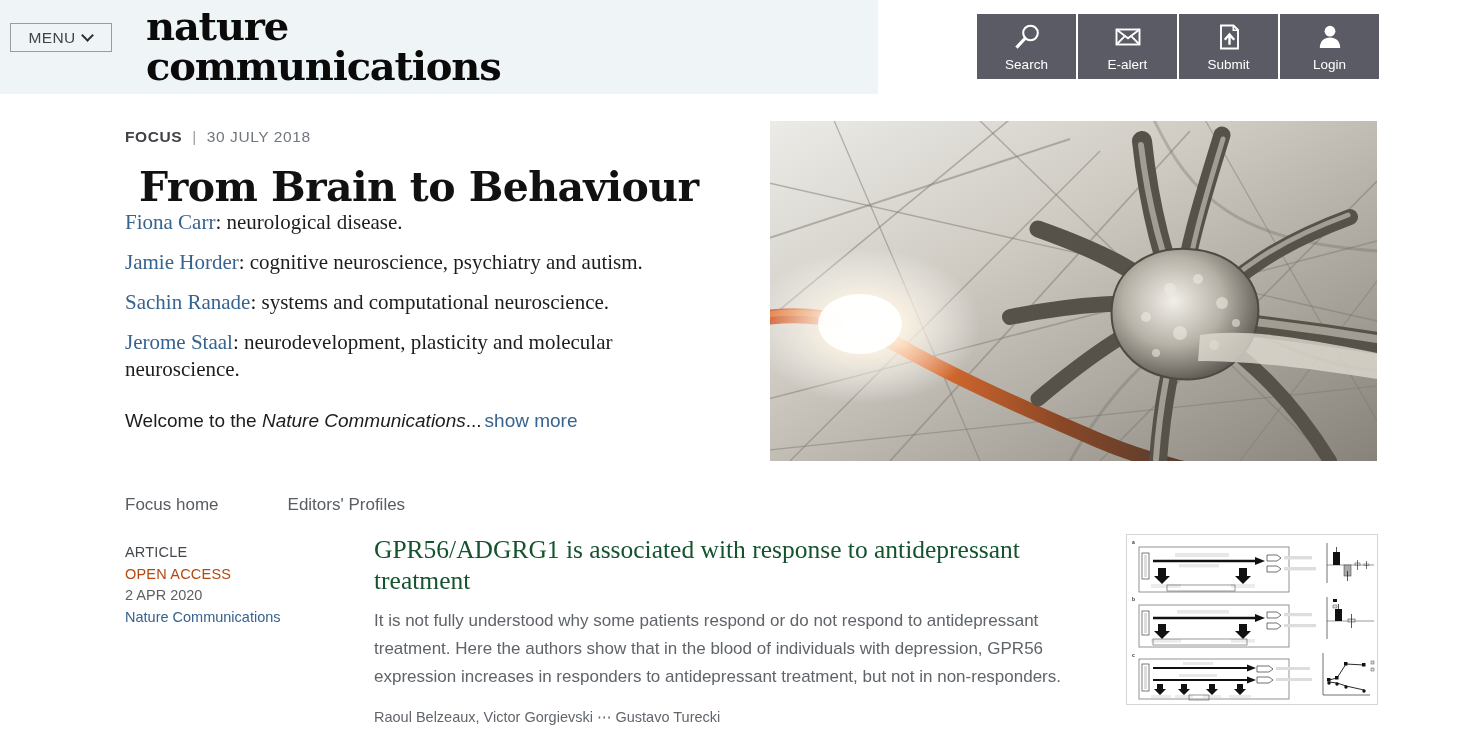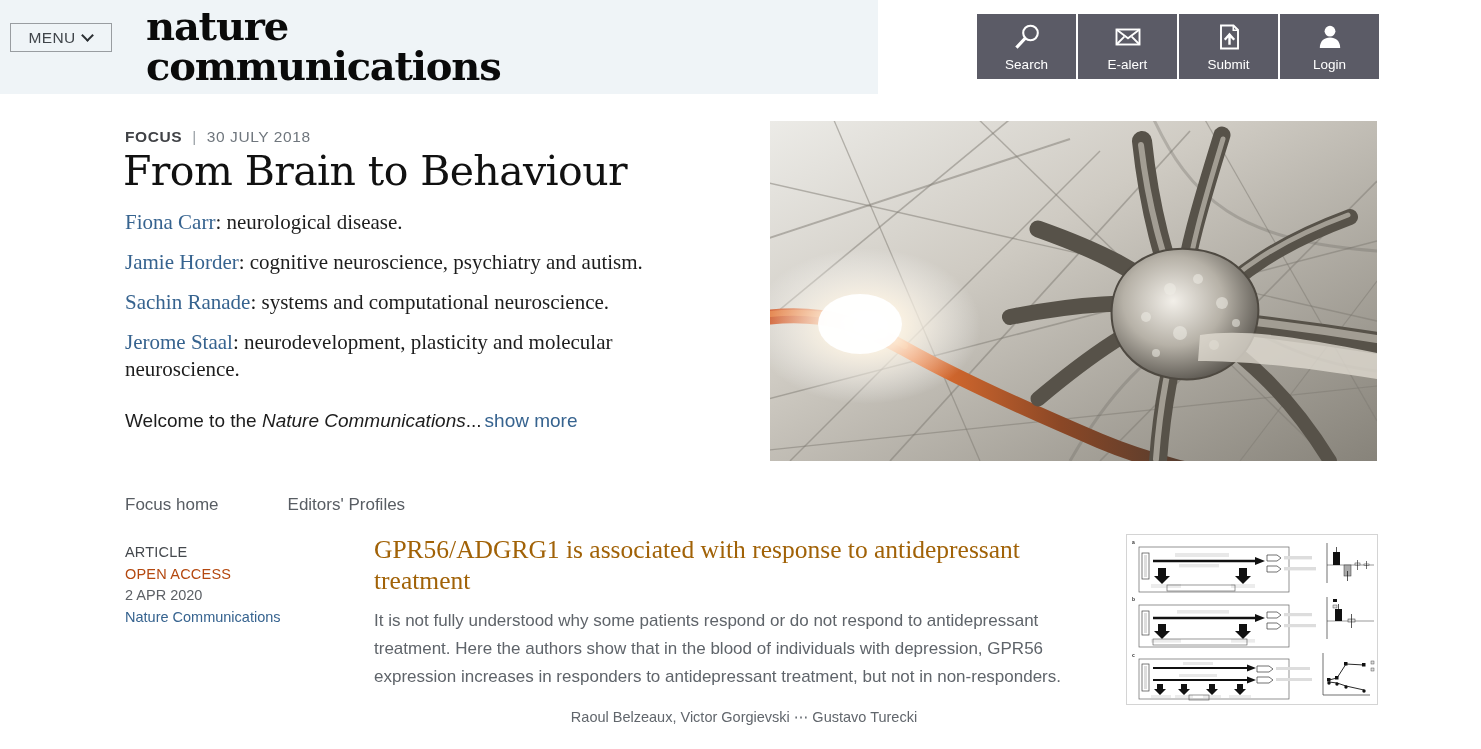--- a/index.html
+++ b/index.html
@@ -127,23 +127,23 @@
   #focus-kicker .k-sep {
     color: #9aa0a6;
     padding: 0 5px;
   }
   #focus-kicker .k-date {
     color: #6f767d;
   }
   #hero-title {
     position: absolute;
     left: 123px; top: 48px;
-    margin: 0;
+    margin: 16px;
     font-family: "DejaVu Serif", "Liberation Serif", serif;
-    font-weight: normal;
+    font-weight: bold;
     font-size: 41px;
     line-height: 52px;
     letter-spacing: -0.6px;
     color: #111111;
   }
   #editor-list {
     position: absolute;
     left: 125px; top: 112px;
     width: 600px;
     font-family: "Liberation Serif", "DejaVu Serif", serif;
@@ -231,36 +231,35 @@
     position: absolute;
     left: 249px; top: 0;
     width: 740px;
   }
   #article-title {
     margin: 0;
     font-family: "Liberation Serif", "DejaVu Serif", serif;
     font-weight: normal;
     font-size: 25.5px;
     line-height: 31px;
-    color: #a16207;
+    color: #14532d;
     cursor: pointer;
   }
   #article-desc {
     margin: 11px 0 0 0;
     font-size: 17px;
     line-height: 28px;
     color: #5f646a;
     font-family: "Liberation Sans", sans-serif;
   }
   #article-authors {
     margin: 18px 0 0 0;
     font-size: 14.5px;
     color: #61666c;
     font-family: "Liberation Sans", sans-serif;
-    text-align: center;
   }
 
   #article-thumb {
     position: absolute;
     left: 1001px; top: 0;
     width: 252px;
     height: 171px;
     border: 1px solid #d4d4d4;
     box-sizing: border-box;
     background: #ffffff;

